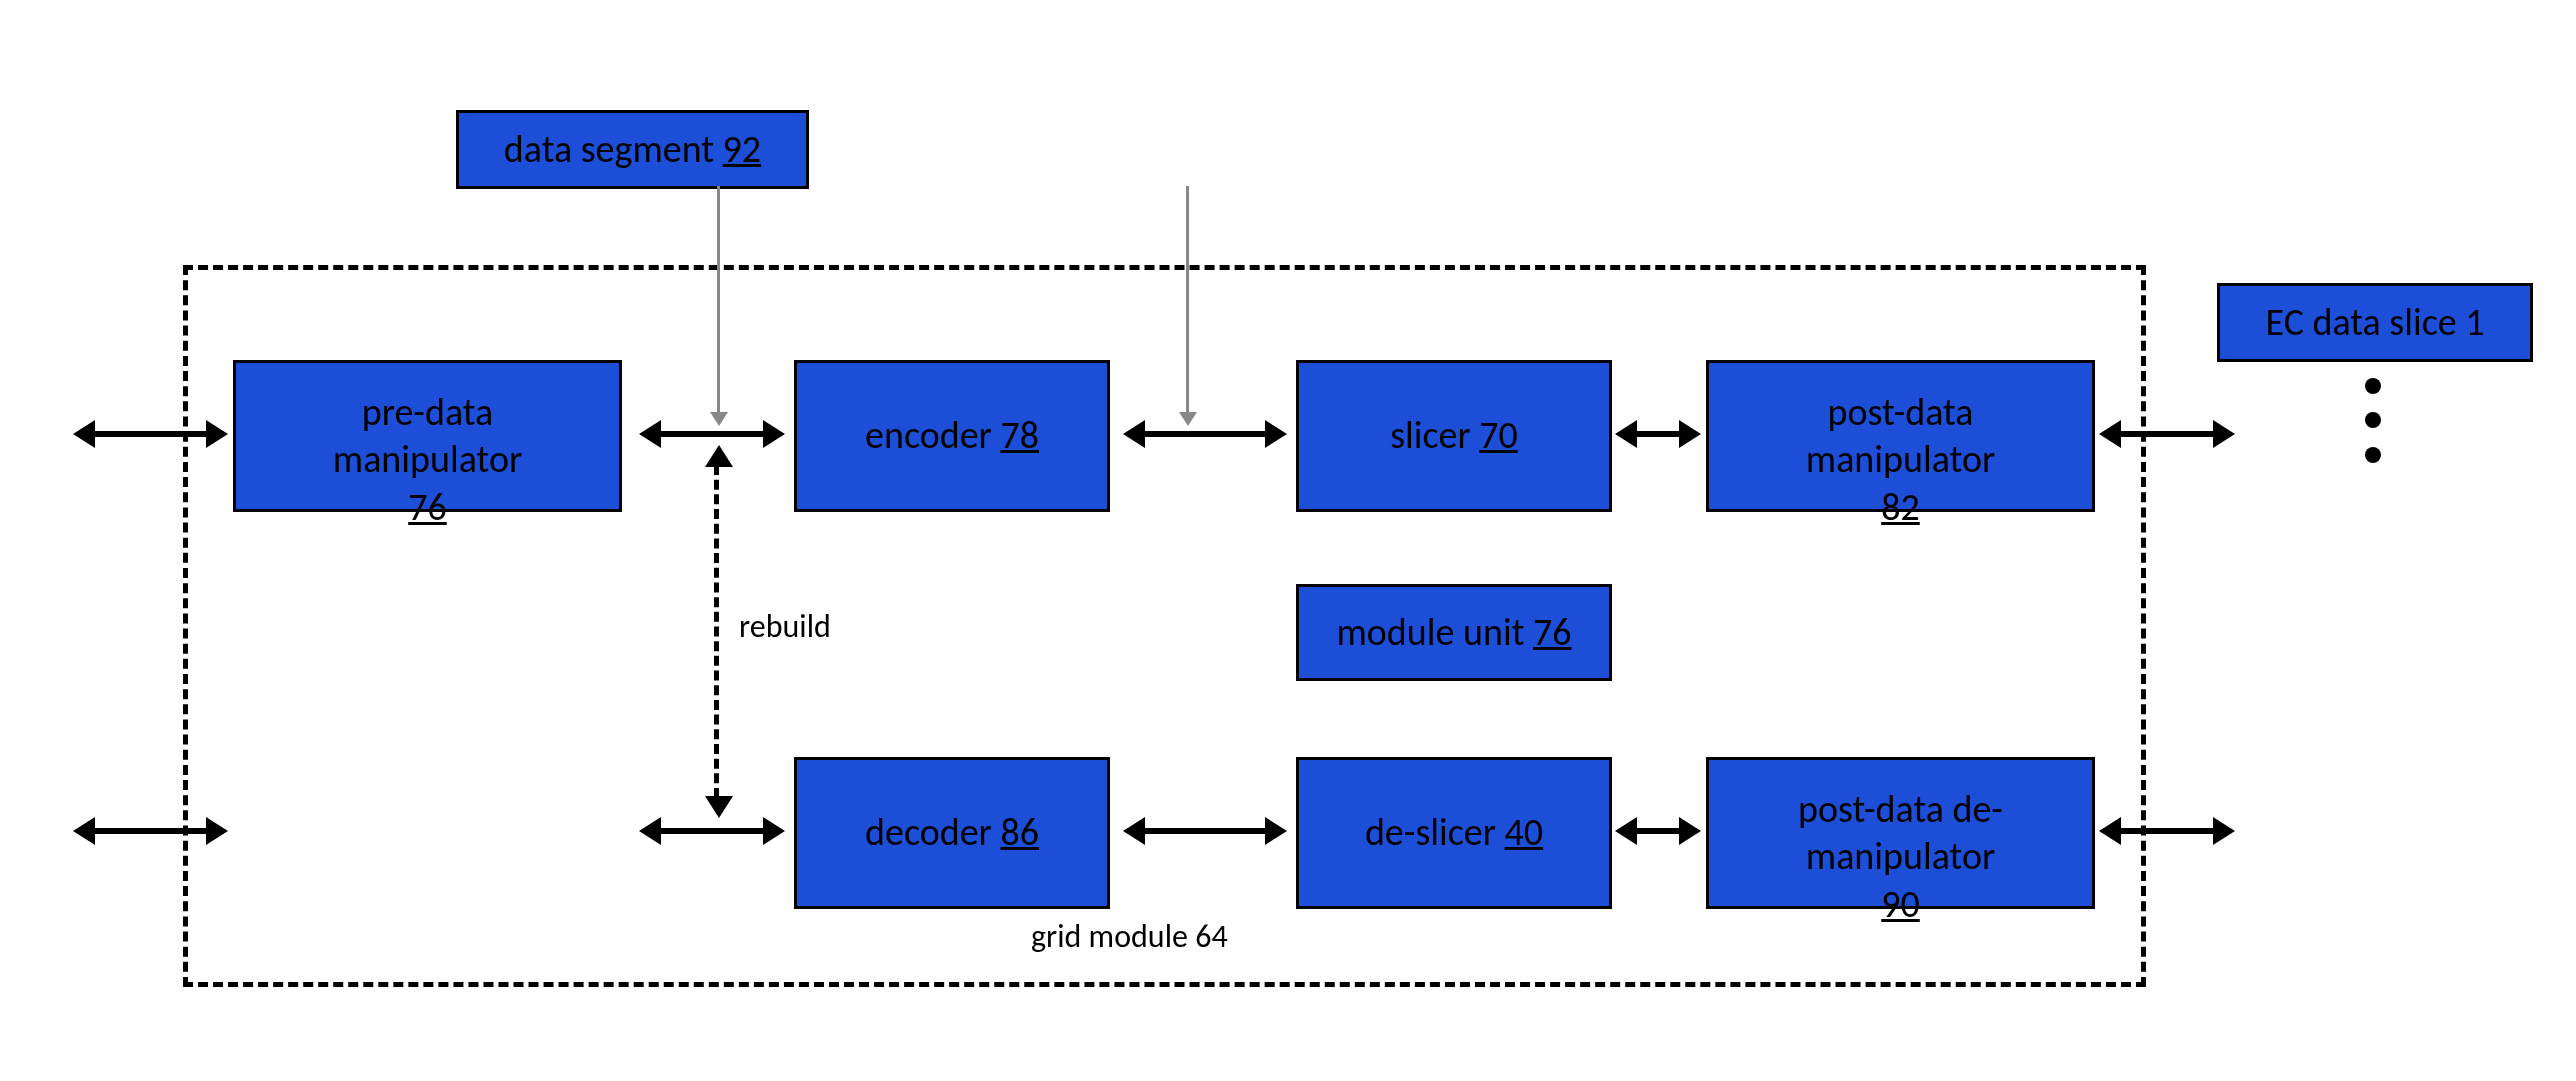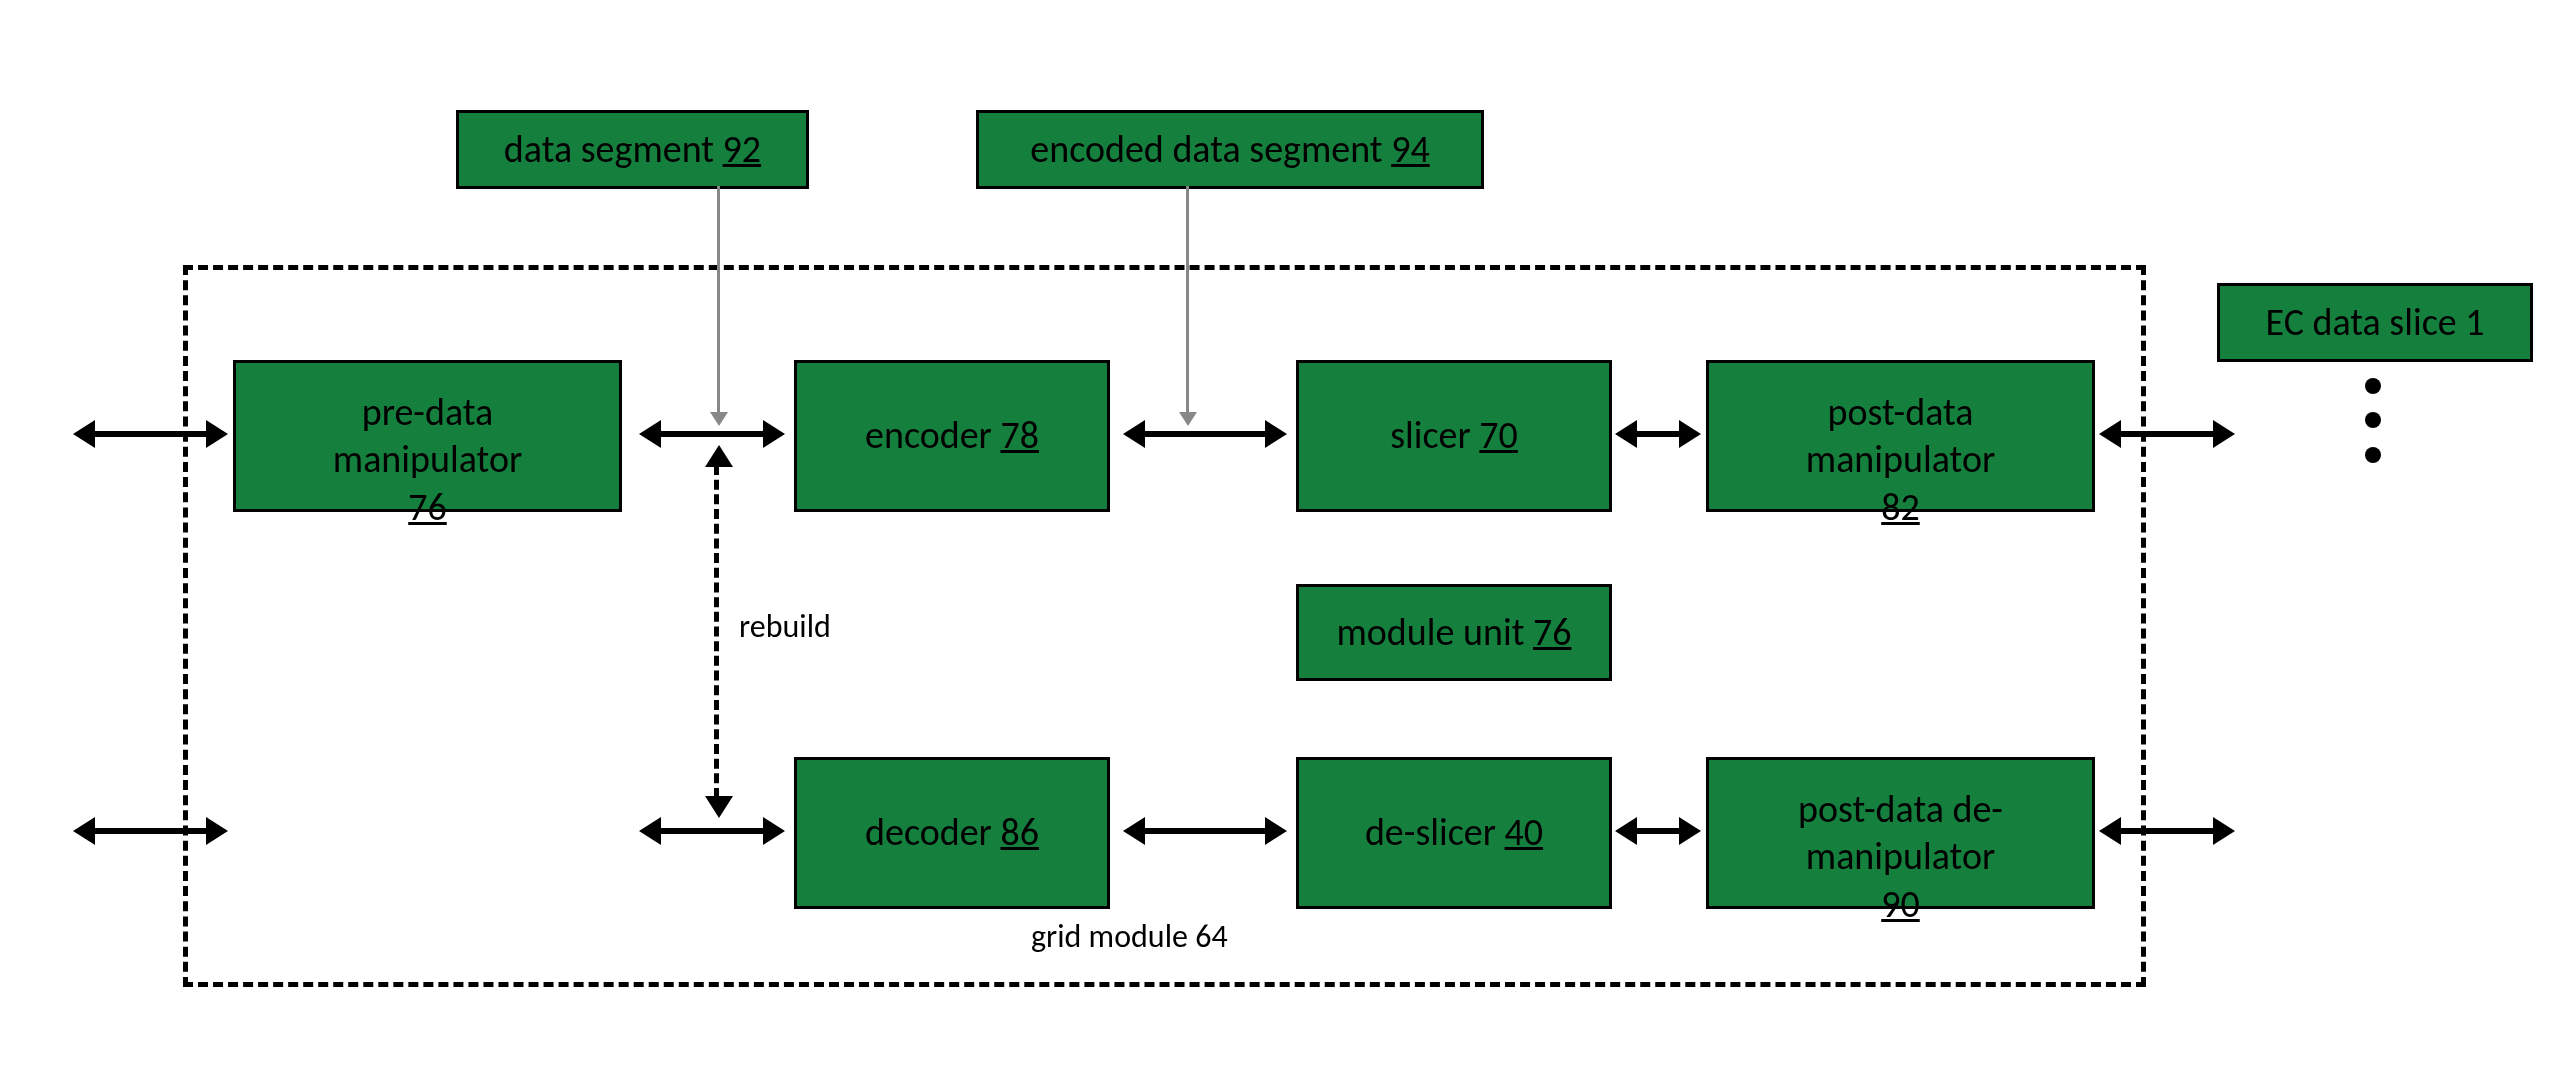--- a/index.html
+++ b/index.html
@@ -1,17 +1,17 @@
 <!DOCTYPE html>
 <html style="font-size:14.6px"><head>
 <meta charset="utf-8">
 <style>
   html,body{margin:0;padding:0;background:#fff;font-family:Calibri,"Segoe UI",Arial,sans-serif;color:#000}
   .canvas{position:relative;width:2576px;height:1081px}
-  .box{position:absolute;border:3.7px solid #000;background:#15803d;display:flex;align-items:center;justify-content:center;text-align:center;font-size:38px;line-height:1.25}
+  .box{position:absolute;border:3.7px solid #000;background:#1d4ed8;display:flex;align-items:center;justify-content:center;text-align:center;font-size:38px;line-height:1.25}
   .box .num{text-decoration:underline}
   .dashed{position:absolute;border:5.5px dashed #000}
   .label{position:absolute;font-size:32px}
   .thin-line{position:absolute;background:#888}
   .thin-arrowhead-down{position:absolute;width:0;height:0;border-left:9px solid transparent;border-right:9px solid transparent;border-top:14.6px solid #888}
   
   .harrow{position:absolute;height:5.5px;background:#000}
   .harrow::before,.harrow::after{content:"";position:absolute;top:50%;width:0;height:0;border-top:14.6px solid transparent;border-bottom:14.6px solid transparent;transform:translateY(-50%)}
   .harrow::before{left:-18px;border-right:22px solid #000}
   .harrow::after{right:-18px;border-left:22px solid #000}
@@ -26,26 +26,20 @@
 <body>
 
 <div class="canvas">
 
   <div class="dashed" style="left:183px;top:265px;width:1953px;height:712px"></div>
 
   <div class="box" style="left:456px;top:110px;width:347px;height:73px">
     <span>
       <span>data segment</span>
       <span class="num">92</span>
-    </span>
-  </div>
-  <div class="box" style="left:976px;top:110px;width:502px;height:73px">
-    <span>
-      <span>encoded data segment</span>
-      <span class="num">94</span>
     </span>
   </div>
 
   <div class="thin-line" style="left:717px;top:186px;width:2.7px;height:228px"></div>
   <div class="thin-arrowhead-down" style="left:710px;top:412px"></div>
   <div class="thin-line" style="left:1186px;top:186px;width:2.7px;height:228px"></div>
   <div class="thin-arrowhead-down" style="left:1179px;top:412px"></div>
 
   <div class="box" style="left:233px;top:360px;width:383px;height:146px;white-space:pre-line">
     <span>

